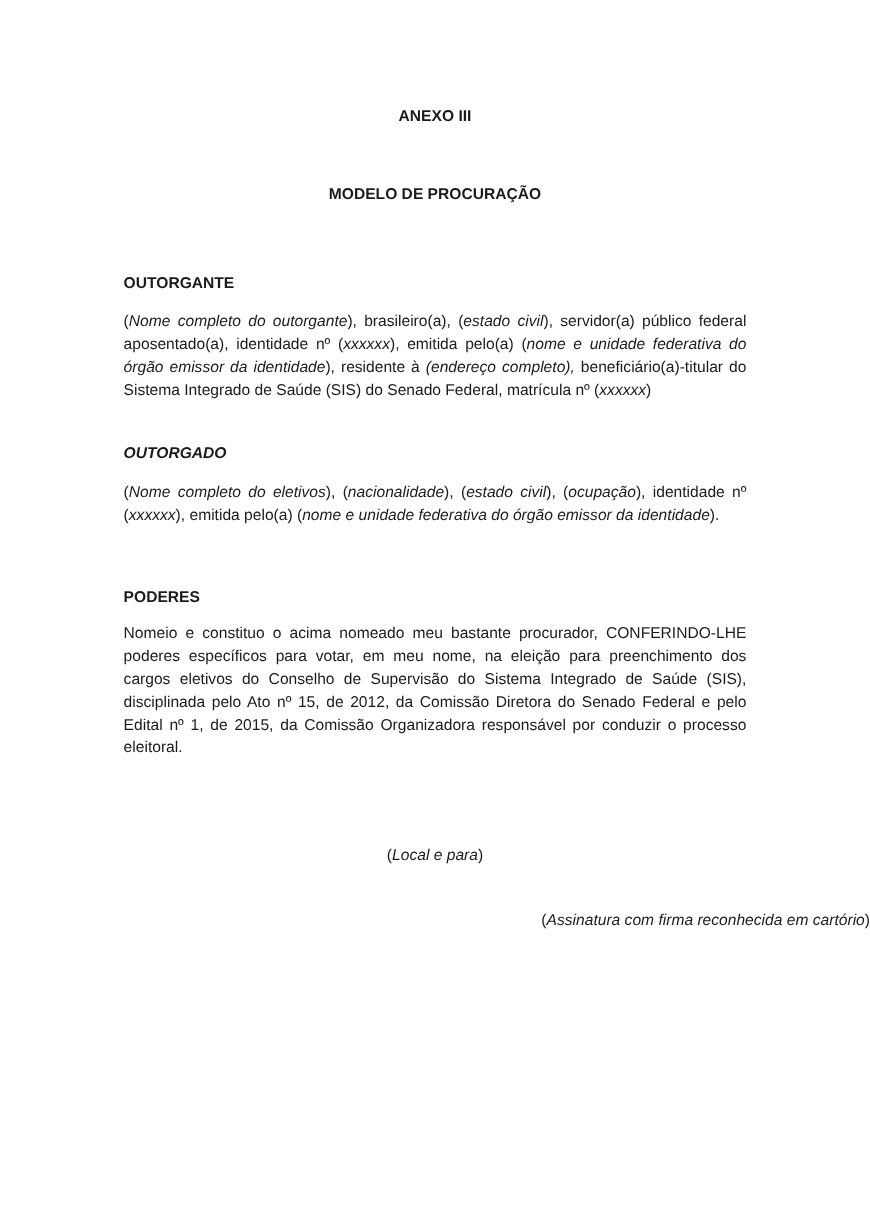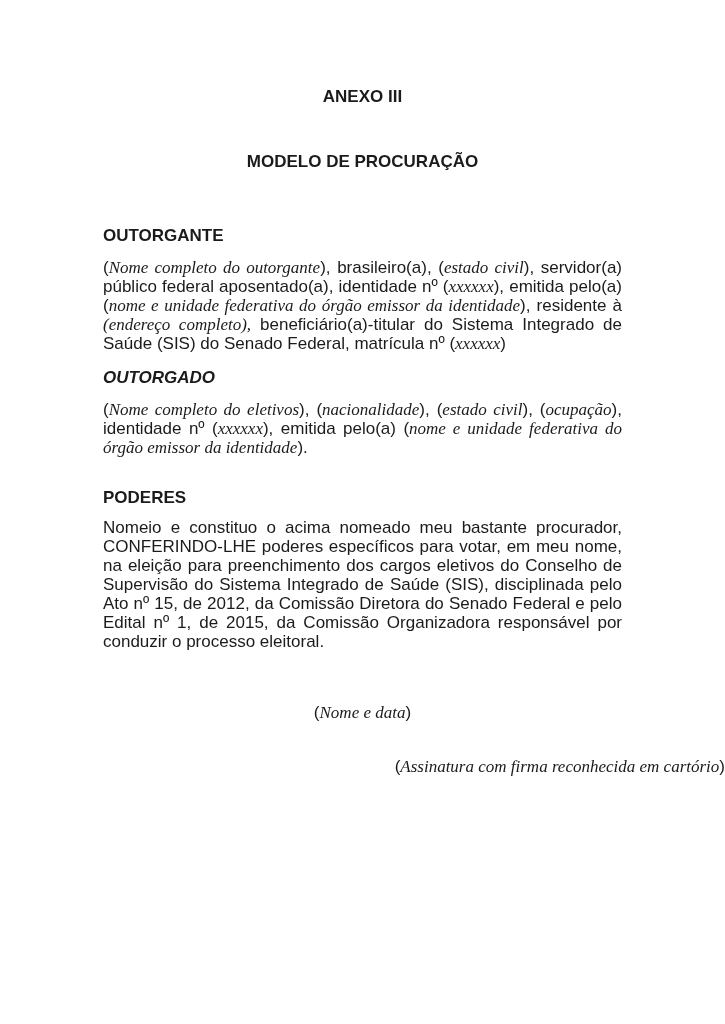--- a/index.html
+++ b/index.html
@@ -6,21 +6,21 @@
     margin: 0;
     padding: 0;
     background: #ffffff;
   }
   .doc {
     position: relative;
     width: 725px;
     height: 1024px;
     background: #ffffff;
     font-family: "Liberation Sans", "DejaVu Sans", sans-serif;
-    font-size: 17px;
+    font-size: 13px;
     line-height: 19px;
     color: #1b1b1b;
     overflow: hidden;
   }
   .center-line {
     position: absolute;
     left: 0;
     right: 0;
     text-align: center;
   }
@@ -34,21 +34,20 @@
   }
   .para {
     position: absolute;
     left: 103px;
     width: 519px;
     text-align: justify;
     text-justify: inter-word;
   }
   .para i, .footer i {
     font-style: italic;
-    font-family: Liberation Serif, serif;
   }
   .t1 { top: 87px; }
   .t2 { top: 152px; }
   .h-outorgante { top: 226px; }
   .p-outorgante { top: 258px; }
   .h-outorgado  { top: 368px; font-style: italic; }
   .p-outorgado  { top: 400px; }
   .h-poderes    { top: 488px; }
   .p-poderes    { top: 518px; }
   .f-local      { top: 703px; }
@@ -68,17 +67,17 @@
   <div class="para p-outorgante"><span>(</span><i>Nome completo do outorgante</i><span>), brasileiro(a), (</span><i>estado civil</i><span>), servidor(a) público federal aposentado(a), identidade nº (</span><i>xxxxxx</i><span>), emitida pelo(a) (</span><i>nome e unidade federativa do órgão emissor da identidade</i><span>), residente à </span><i>(endereço completo),</i><span> beneficiário(a)-titular do Sistema Integrado de Saúde (SIS) do Senado Federal, matrícula nº (</span><i>xxxxxx</i><span>)</span></div>
 
   <div class="heading h-outorgado">OUTORGADO</div>
 
   <div class="para p-outorgado"><span>(</span><i>Nome completo do eletivos</i><span>), (</span><i>nacionalidade</i><span>), (</span><i>estado civil</i><span>), (</span><i>ocupação</i><span>), identidade nº (</span><i>xxxxxx</i><span>), emitida pelo(a) (</span><i>nome e unidade federativa do órgão emissor da identidade</i><span>).</span></div>
 
   <div class="heading h-poderes">PODERES</div>
 
   <div class="para p-poderes"><span>Nomeio e constituo o acima nomeado meu bastante procurador, CONFERINDO-LHE poderes específicos para votar, em meu nome, na eleição para preenchimento dos cargos eletivos do Conselho de Supervisão do Sistema Integrado de Saúde (SIS), disciplinada pelo Ato nº 15, de 2012, da Comissão Diretora do Senado Federal e pelo Edital nº 1, de 2015, da Comissão Organizadora responsável por conduzir o processo eleitoral.</span></div>
 
-  <div class="center-line footer f-local"><span>(</span><i>Nome e data</i><span>)</span></div>
+  <div class="center-line footer f-local"><span>(</span><i>Local e para</i><span>)</span></div>
 
   <div class="center-line footer f-assinatura"><span>(</span><i>Assinatura com firma reconhecida em cartório</i><span>)</span></div>
 
 </div>
 
 </body></html>

